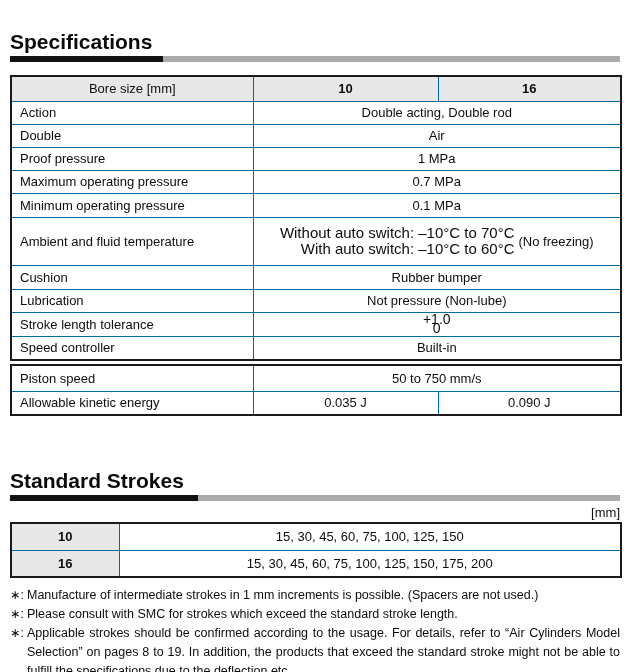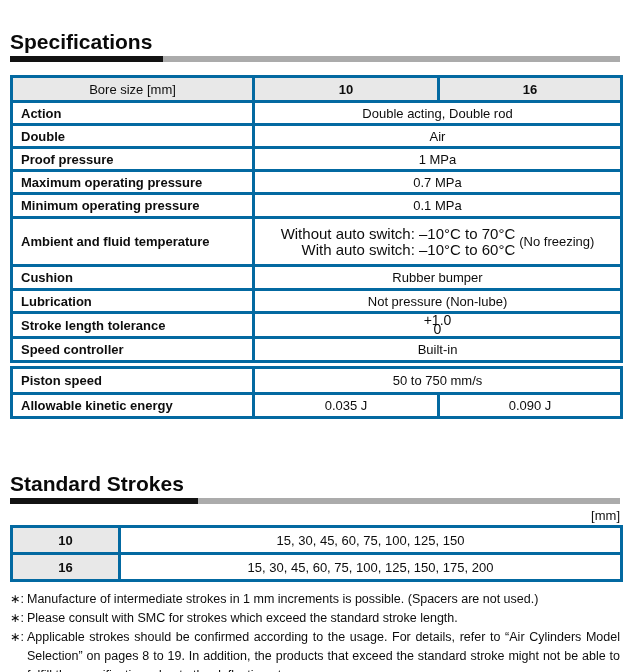--- a/index.html
+++ b/index.html
@@ -20,27 +20,27 @@
   }
   .rule { display: flex; height: 6px; margin-top: 2px; }
   .rule .seg-black { background: #121212; height: 6px; }
   .rule .seg-gray { background: #ababab; height: 6px; flex: 1; }
   .rule-spec .seg-black { width: 153px; }
   .rule-strokes .seg-black { width: 188px; }
 
   
   table { border-collapse: collapse; table-layout: fixed; width: 610px; }
   td {
-    border: 3px solid #0369a1;
+    border: 1px solid #0369a1;
     font-size: 13px; color: #0d0d0d;
     vertical-align: middle;
     padding: 0;
   }
   .spec-table, .spec-table2, .strokes-table { border: 2px solid #1a1a1a; }
-  .label-cell { font-weight: bold; text-align: left; padding-left: 8px; }
+  .label-cell { font-weight: normal; text-align: left; padding-left: 8px; }
   .value-cell { text-align: center; }
   .gray { background: #e8e8e8; }
   .center { text-align: center; }
   .bold { font-weight: bold; }
 
   .h25 td { height: 25px; }
   .h23 td { height: 23px; }
   .h24 td { height: 24px; }
   .h26 td { height: 26px; }
   .h27 td { height: 27px; }

